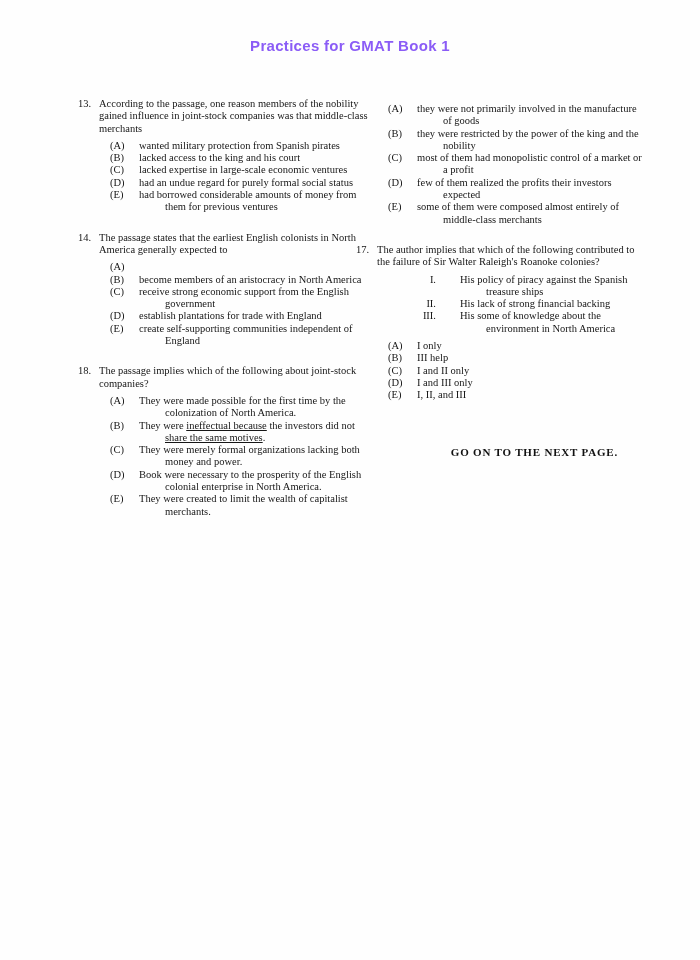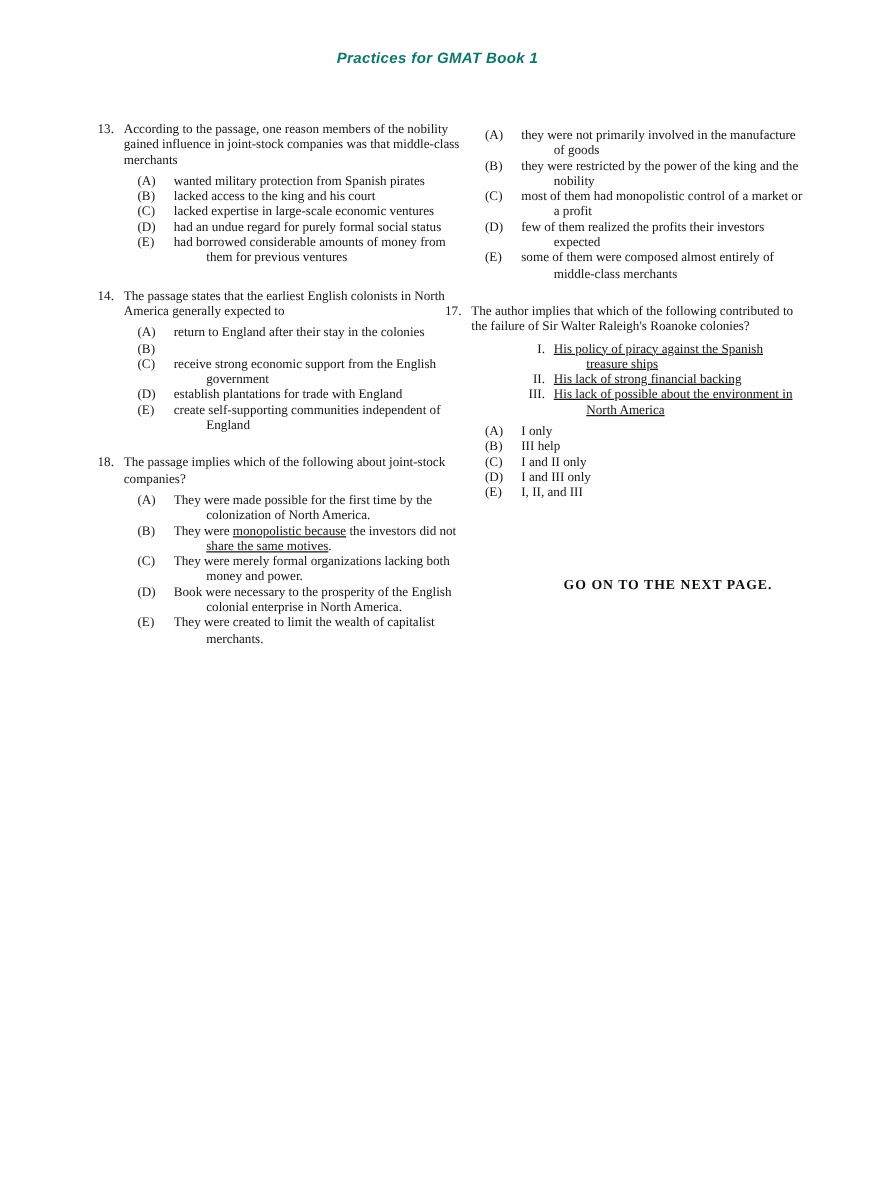--- a/index.html
+++ b/index.html
@@ -19,24 +19,23 @@
     overflow: hidden;
   }
   .page-title {
     position: absolute;
     top: 40px;
     left: 0;
     width: 700px;
     text-align: center;
     font-family: "Liberation Sans", sans-serif;
     font-weight: bold;
-    font-style: italic;
-    font-size: 12px;
+    font-size: 15px;
     letter-spacing: 0.3px;
-    color: #0f766e;
+    color: #8b5cf6;
   }
   .col {
     position: absolute;
     top: 98px;
   }
   .col-left  { left: 78px;  width: 290px; }
   .col-right { left: 356px; width: 290px; }
 
   .q { margin-bottom: 18px; }
   .q-head { display: flex; }
@@ -48,29 +47,28 @@
   .opt-text {
     flex: 1;
     padding-left: 26px;
     text-indent: -26px;
   }
   .stmts { margin-top: 5px; margin-bottom: 5px; }
   .stmt { display: flex; }
   .stmt-label { flex: 0 0 48px; text-align: right; }
   .stmt-text {
     flex: 1;
-    margin-left: 7px;
+    margin-left: 24px;
     padding-left: 26px;
     text-indent: -26px;
-    text-decoration: underline;
   }
   .u { text-decoration: underline; }
 
   .go-on {
-    margin-top: 60px;
+    margin-top: 44px;
     text-align: right;
     padding-right: 28px;
     font-weight: bold;
     font-size: 11px;
     letter-spacing: 0.8px;
     color: #111;
   }
   .footer {
     position: absolute;
     left: 62px;
@@ -129,24 +127,24 @@
     </div>
 
     <div class="q">
       <div class="q-head">
         <span class="q-num">14.</span>
         <span class="q-stem">The passage states that the earliest English colonists in North America generally expected to</span>
       </div>
       <div class="opts">
         <div class="opt">
           <span class="opt-label">(A)</span>
-          <span class="opt-text">return to England after their stay in the colonies</span>
-        </div>
-        <div class="opt">
-          <span class="opt-label">(B)</span>
+        </div>
+        <div class="opt">
+          <span class="opt-label">(B)</span>
+          <span class="opt-text">become members of an aristocracy in North America</span>
         </div>
         <div class="opt">
           <span class="opt-label">(C)</span>
           <span class="opt-text">receive strong economic support from the English government</span>
         </div>
         <div class="opt">
           <span class="opt-label">(D)</span>
           <span class="opt-text">establish plantations for trade with England</span>
         </div>
         <div class="opt">
@@ -161,21 +159,21 @@
         <span class="q-num">18.</span>
         <span class="q-stem">The passage implies which of the following about joint-stock companies?</span>
       </div>
       <div class="opts">
         <div class="opt">
           <span class="opt-label">(A)</span>
           <span class="opt-text">They were made possible for the first time by the colonization of North America.</span>
         </div>
         <div class="opt">
           <span class="opt-label">(B)</span>
-          <span class="opt-text"><span>They were </span><span class="u">monopolistic because</span><span> the investors did not </span><span class="u">share the same motives</span><span>.</span></span>
+          <span class="opt-text"><span>They were </span><span class="u">ineffectual because</span><span> the investors did not </span><span class="u">share the same motives</span><span>.</span></span>
         </div>
         <div class="opt">
           <span class="opt-label">(C)</span>
           <span class="opt-text">They were merely formal organizations lacking both money and power.</span>
         </div>
         <div class="opt">
           <span class="opt-label">(D)</span>
           <span class="opt-text">Book were necessary to the prosperity of the English colonial enterprise in North America.</span>
         </div>
         <div class="opt">
@@ -224,21 +222,21 @@
           <div class="stmt">
             <span class="stmt-label">I.</span>
             <span class="stmt-text">His policy of piracy against the Spanish treasure ships</span>
           </div>
           <div class="stmt">
             <span class="stmt-label">II.</span>
             <span class="stmt-text">His lack of strong financial backing</span>
           </div>
           <div class="stmt">
             <span class="stmt-label">III.</span>
-            <span class="stmt-text">His lack of possible about the environment in North America</span>
+            <span class="stmt-text">His some of knowledge about the environment in North America</span>
           </div>
         </div>
         <div class="opt">
           <span class="opt-label">(A)</span>
           <span class="opt-text">I only</span>
         </div>
         <div class="opt">
           <span class="opt-label">(B)</span>
           <span class="opt-text">III help</span>
         </div>

